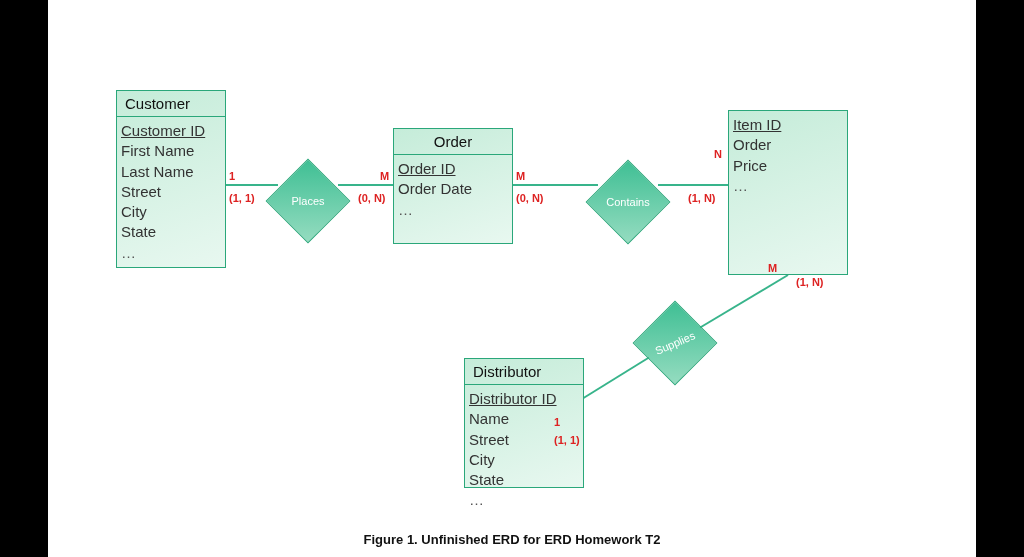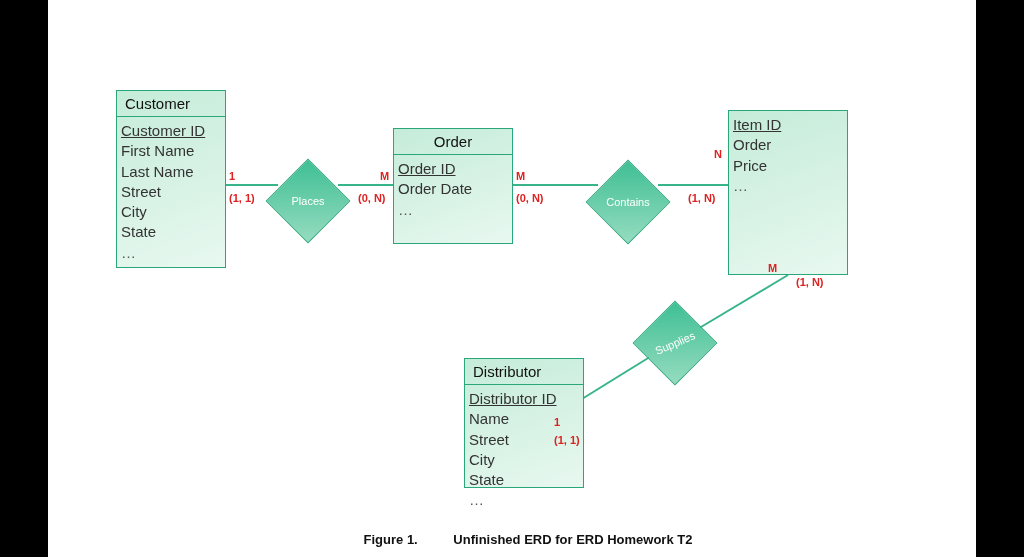--- a/index.html
+++ b/index.html
@@ -96,21 +96,21 @@
     
     .caption {
       position: absolute;
       bottom: 10px;
       left: 0;
       right: 0;
       text-align: center;
       font-size: 13px;
       color: #111;
     }
-    .caption .figlbl { font-weight: bold; margin-left: 32px; }
+    .caption .figlbl { font-weight: bold; }
   </style>
 </head>
 <body>
 
 <div class="page">
   <div class="canvas">
 
     <svg class="lines" viewBox="0 0 928 557" preserveAspectRatio="none">
 
       <line x1="178" y1="185" x2="230" y2="185"></line>

